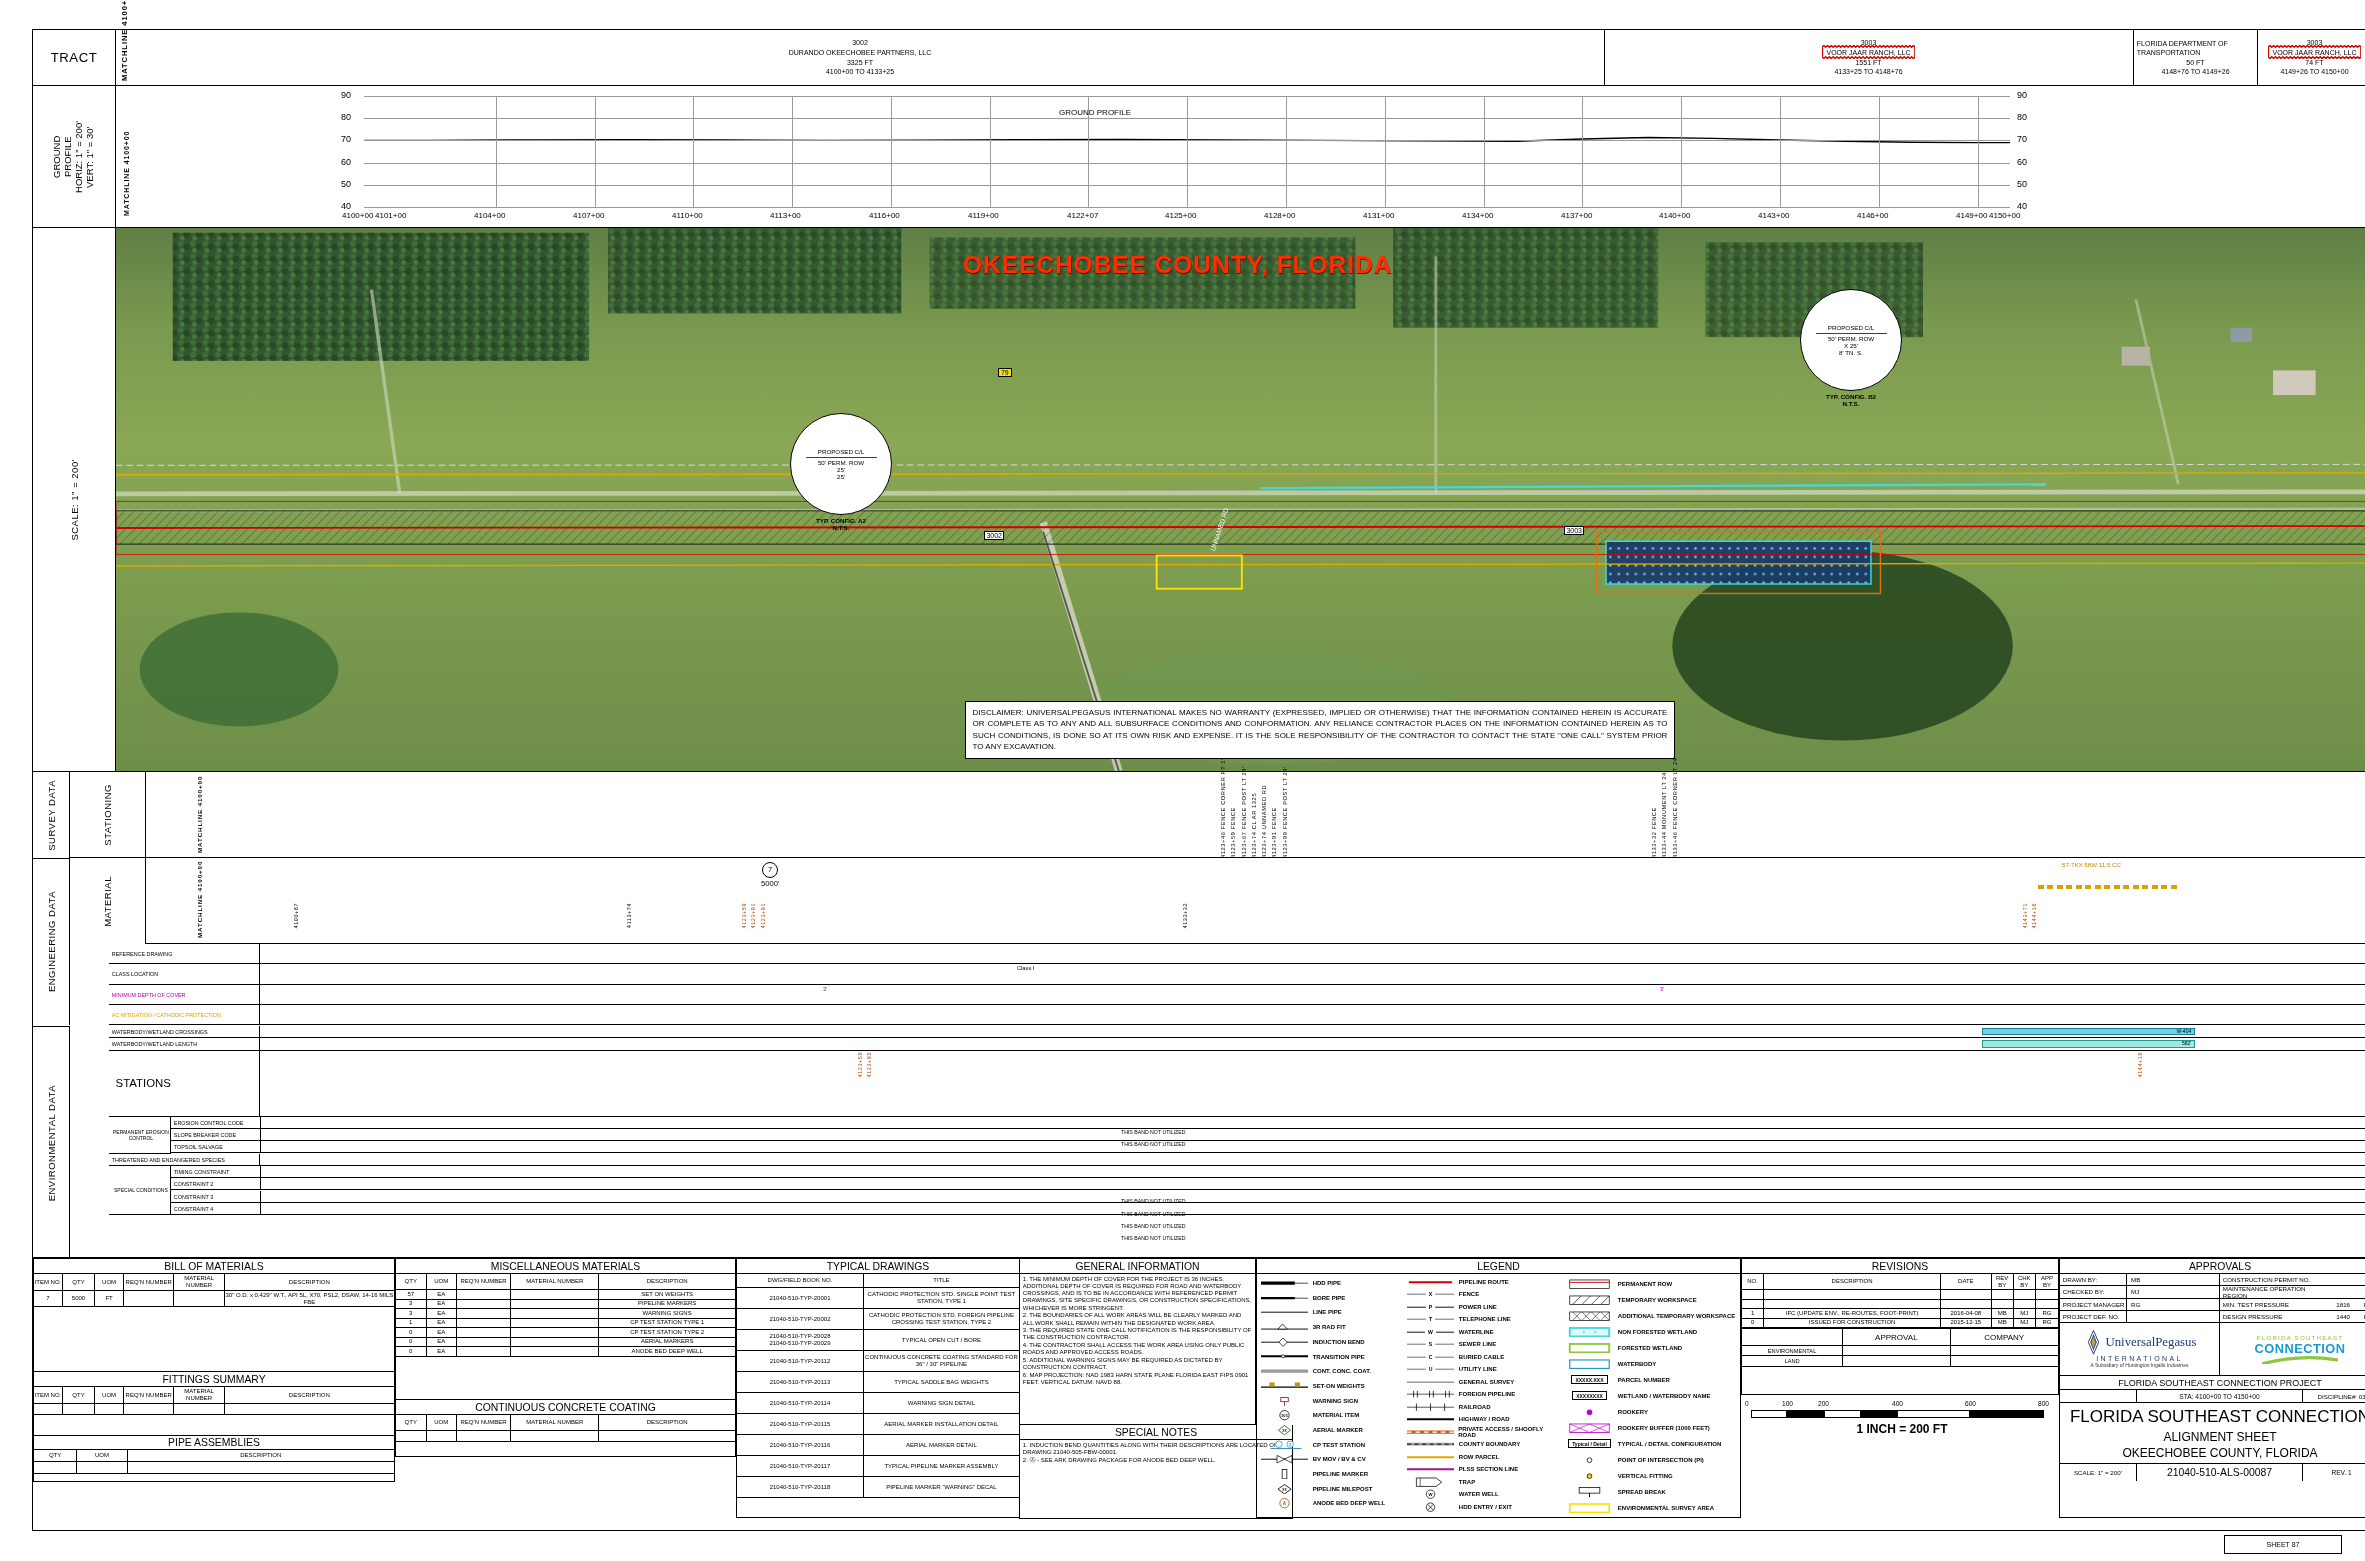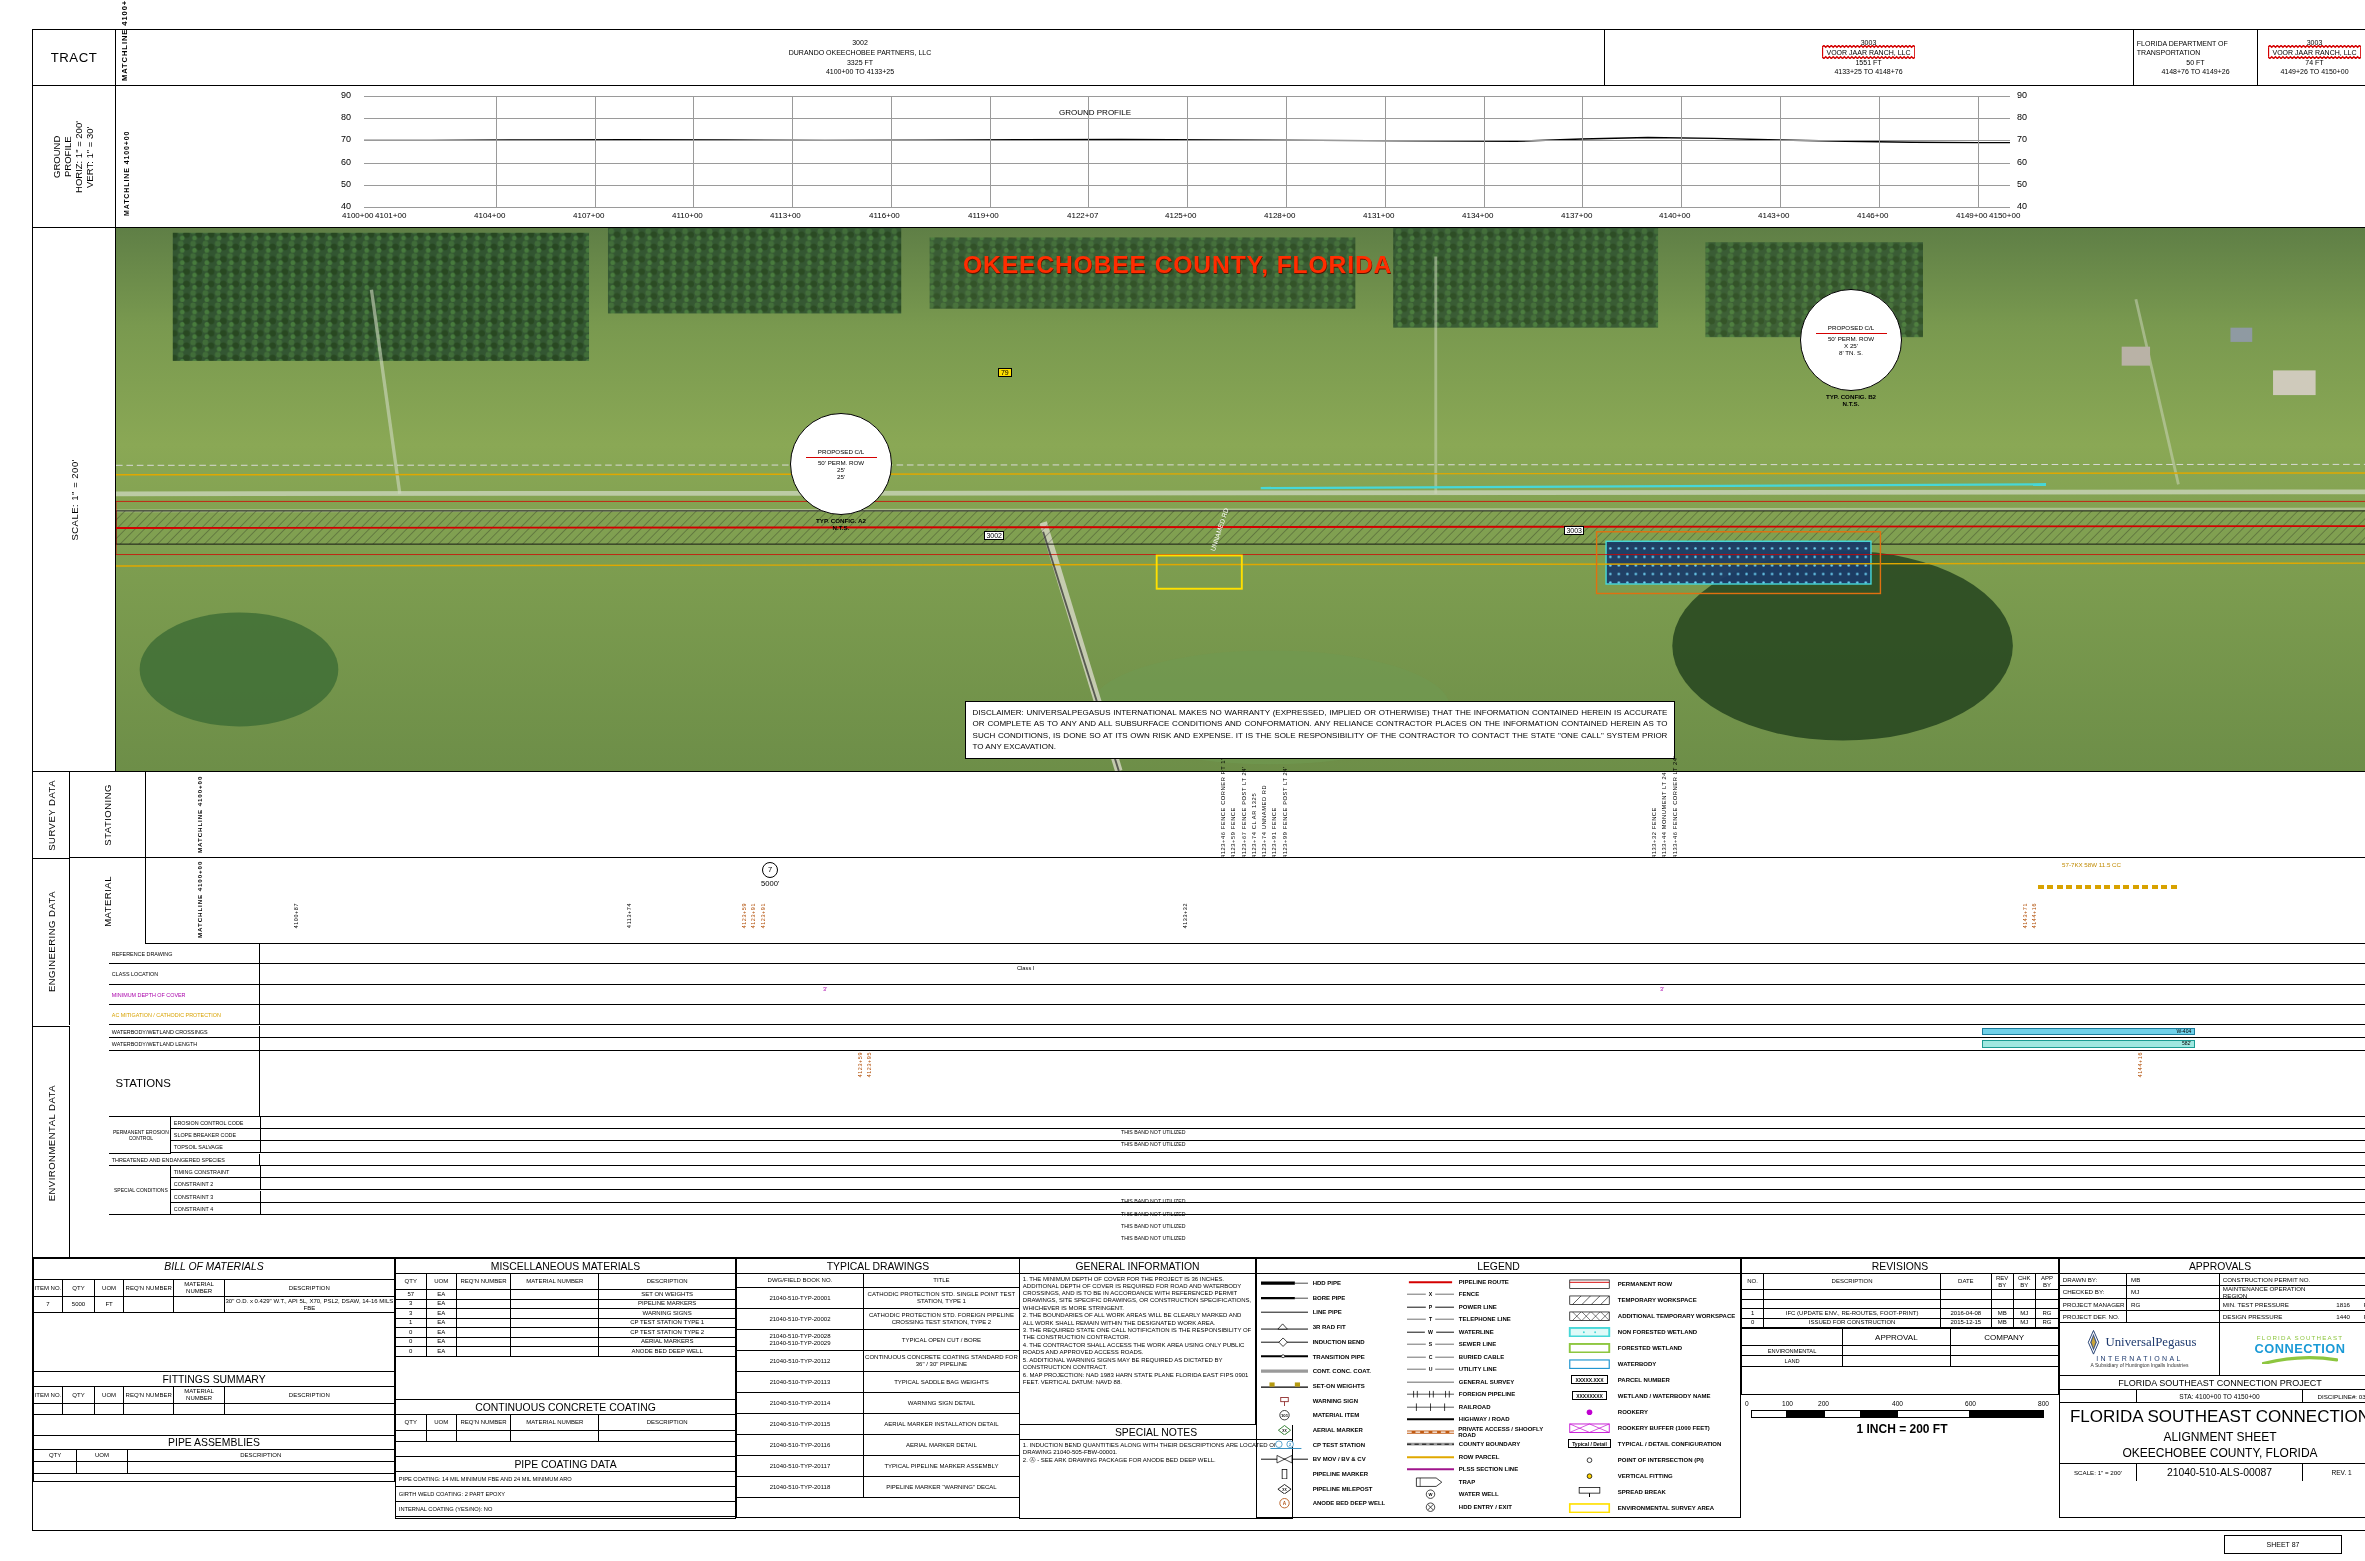--- a/index.html
+++ b/index.html
@@ -454,21 +454,21 @@
         <div style="position:absolute;left:1012px;top:172px;font-size:5.2px;">THIS BAND NOT UTILIZED</div>
         <div style="position:absolute;left:1012px;top:185px;font-size:5.2px;">THIS BAND NOT UTILIZED</div>
         <div style="position:absolute;left:1012px;top:197px;font-size:5.2px;">THIS BAND NOT UTILIZED</div>
         <div style="position:absolute;left:1012px;top:209px;font-size:5.2px;">THIS BAND NOT UTILIZED</div>
       </div>
   </div>
 
   <div class="frame" id="bottom">
 
     <div class="tb" style="left:0; top:0; width:362px; height:114px;">
-      <div class="tbl-title" style="border-bottom:0.9px solid #000;height:21px;line-height:15px;font-style:italic;">BILL OF MATERIALS</div>
+      <div class="tbl-title" style="border-bottom:0.9px solid #000;height:15px;line-height:15px;">BILL OF MATERIALS</div>
       <div id="bom-head" class="t-head">
           <div style="width:8%;height:17px;">ITEM NO.</div>
           <div style="width:9%;height:17px;">QTY</div>
           <div style="width:8%;height:17px;">UOM</div>
           <div style="width:14%;height:17px;">REQ'N NUMBER</div>
           <div style="width:14%;height:17px;">MATERIAL NUMBER</div>
           <div style="width:47%;height:17px;">DESCRIPTION</div>
         </div>
       <div id="bom-body">
           <div class="t-row">
@@ -595,28 +595,20 @@
           <div class="t-row">
             <div style="width:9%;height:9.5px;">0</div>
             <div style="width:9%;height:9.5px;">EA</div>
             <div style="width:16%;height:9.5px;"></div>
             <div style="width:26%;height:9.5px;"></div>
             <div style="width:40%;height:9.5px;">ANODE BED DEEP WELL</div>
           </div>
         </div>
     </div>
 
-    <div class="tb" style="left:362px; top:199px; width:341px; height:62px; border-top:none;">
-      <div class="tbl-title" style="border-bottom:0.9px solid #000;height:15px;line-height:15px;">PIPE COATING DATA</div>
-      <div id="pcd-body">
-          <div style="border-bottom:0.5px solid #000;font-size:5.7px;padding:1.9px 2.8px;height:15px;display:flex;align-items:center;">PIPE COATING: 14 MIL MINIMUM FBE AND 24 MIL MINIMUM ARO</div>
-          <div style="border-bottom:0.5px solid #000;font-size:5.7px;padding:1.9px 2.8px;height:15px;display:flex;align-items:center;">GIRTH WELD COATING: 2 PART EPOXY</div>
-          <div style="border-bottom:0.5px solid #000;font-size:5.7px;padding:1.9px 2.8px;height:15px;display:flex;align-items:center;">INTERNAL COATING (YES/NO): NO</div>
-        </div>
-    </div>
 
     <div class="tb" style="left:703px; top:0; width:284px; height:260px;">
       <div class="tbl-title" style="border-bottom:0.9px solid #000;height:15px;line-height:15px;">TYPICAL DRAWINGS</div>
       <div id="td-head" class="t-head">
           <div style="width:45%;height:14px;">DWG/FIELD BOOK NO.</div>
           <div style="width:55%;height:14px;">TITLE</div>
         </div>
       <div id="td-body">
           <div class="t-row">
             <div style="width: 45%; height: 21px; white-space: pre-line;">21040-510-TYP-20001</div>

